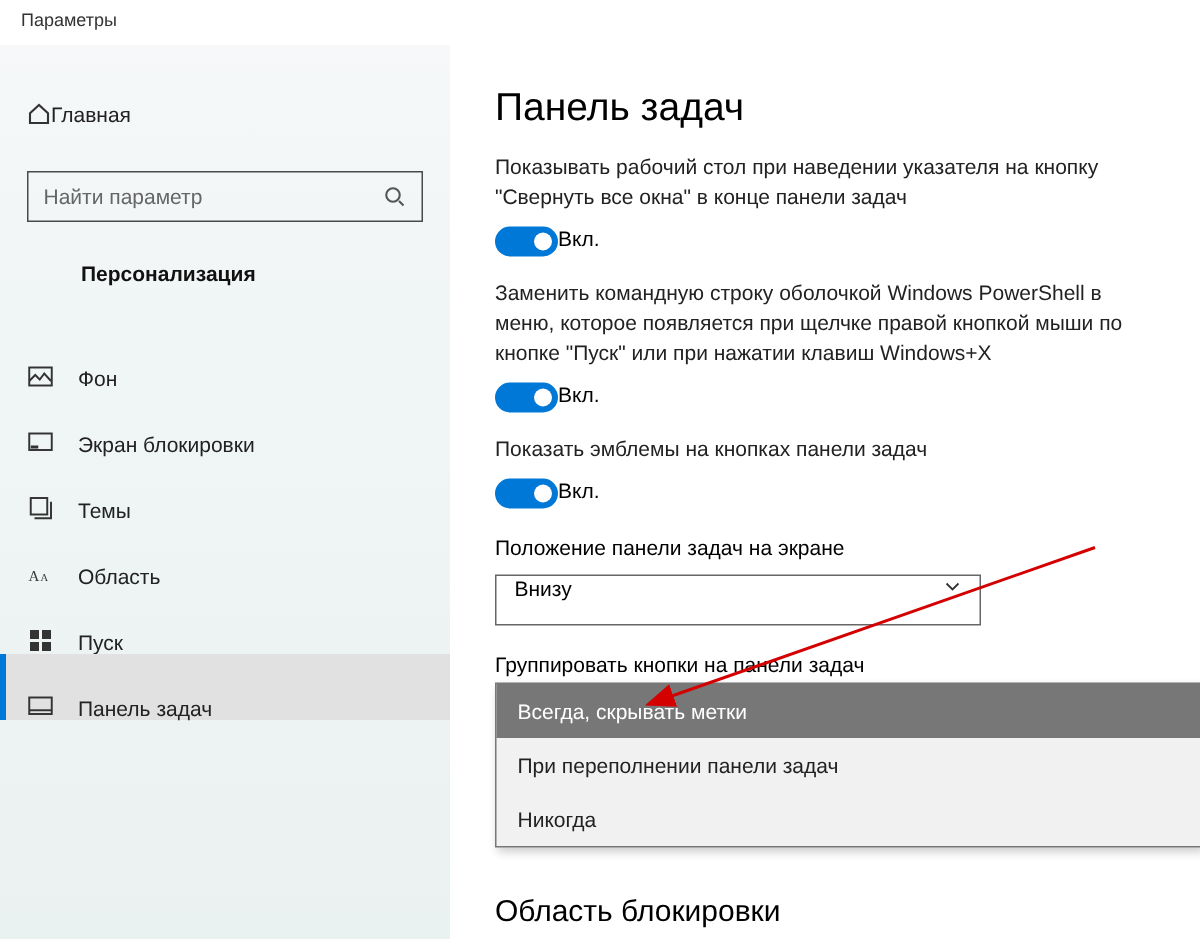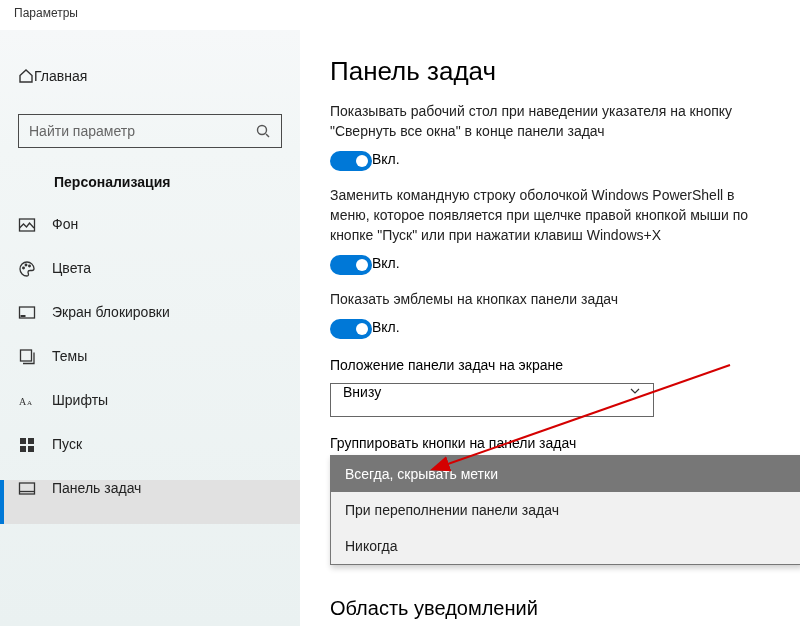--- a/index.html
+++ b/index.html
@@ -9,21 +9,21 @@
   .body { display: flex; flex: 1; min-height: 0; }
   .sidebar { width: 300px; background: linear-gradient(to bottom, #f6f8f9 0%, #f2f6f6 20%, #eaf1f1 100%); padding: 26px 18px 0 18px; display: flex; flex-direction: column; }
   .home-row { display: flex; align-items: center; font-size: 14px; color: #222; height: 40px; cursor: pointer; }
   .home-row .icon { width: 16px; height: 16px; display: inline-flex; align-items: center; justify-content: center; }
   .search { margin-top: 18px; display: flex; align-items: center; border: 1px solid #4a4a4a; height: 34px; padding: 0 10px; background: transparent; }
   .search input { flex: 1; border: none; background: transparent; font-size: 14px; outline: none; color: #555; }
   .search input::placeholder { color: #666; }
   .search .icon { width: 16px; height: 16px; }
   .section-title { margin-top: 26px; font-size: 14px; font-weight: 600; color: #111; margin-left: 36px; }
   .nav { margin-top: 26px; display: flex; flex-direction: column; margin-left: -18px; margin-right: -18px; }
-  .nav-item { display: flex; align-items: flex-start; gap: 16px; height: 44px; padding: 0 18px; font-size: 14px; color: #222; cursor: pointer; position: relative; }
+  .nav-item { display: flex; align-items: flex-end; gap: 16px; height: 44px; padding: 0 18px; font-size: 14px; color: #222; cursor: pointer; position: relative; }
   .nav-item.active { background: #e1e1e1; }
   .nav-item.active::before { content: ""; position: absolute; left: 0; top: 0; bottom: 0; width: 4px; background: #0078d7; }
   .nav-item .icon { width: 18px; height: 18px; display: inline-flex; align-items: center; justify-content: center; }
   .nav-item .icon svg { width: 18px; height: 18px; }
   .main { flex: 1; padding: 26px 0 0 30px; overflow: hidden; position: relative; }
   .page-title { font-size: 26px; font-weight: 400; }
   .setting-block { margin-top: 14px; max-width: 430px; }
   .setting-desc { font-size: 14px; line-height: 20px; color: #222; }
   .toggle-row { display: flex; gap: 0; margin-top: 10px; }
   .toggle { width: 42px; height: 20px; border-radius: 10px; background: #0078d7; position: relative; cursor: pointer; }
@@ -73,31 +73,20 @@
             <svg viewBox="0 0 18 18" fill="none" stroke="#333" stroke-width="1.3">
                 <rect x="1.5" y="3" width="15" height="12"></rect>
                 <path d="m1.5 12 4-4 3 3 3-4 4.5 5"></path>
               </svg>
           </span>
           <span>Фон</span>
         </div>
         <div class="nav-item">
           <span class="icon">
             <svg viewBox="0 0 18 18" fill="none" stroke="#333" stroke-width="1.3">
-                <path d="M9 2a7 7 0 1 0 0 14c1 0 1.5-.8 1.5-1.5S10 13 10 12c0-1 1-1.5 2-1.5h2c1.1 0 2-.9 2-2A7 7 0 0 0 9 2z"></path>
-                <circle cx="5.5" cy="8" r=".8" fill="#333"></circle>
-                <circle cx="8" cy="5" r=".8" fill="#333"></circle>
-                <circle cx="11.5" cy="6" r=".8" fill="#333"></circle>
-              </svg>
-          </span>
-          <span>Цвета</span>
-        </div>
-        <div class="nav-item">
-          <span class="icon">
-            <svg viewBox="0 0 18 18" fill="none" stroke="#333" stroke-width="1.3">
                 <rect x="1.5" y="3" width="15" height="11"></rect>
                 <rect x="2.5" y="11" width="5" height="2" fill="#333" stroke="none"></rect>
               </svg>
           </span>
           <span>Экран блокировки</span>
         </div>
         <div class="nav-item">
           <span class="icon">
             <svg viewBox="0 0 18 18" fill="none" stroke="#333" stroke-width="1.3">
                 <rect x="2.5" y="2" width="11" height="11"></rect>
@@ -106,21 +95,21 @@
           </span>
           <span>Темы</span>
         </div>
         <div class="nav-item">
           <span class="icon">
             <svg viewBox="0 0 18 18" fill="#333">
                 <text x="1" y="13" font-size="10" font-family="Segoe UI">A</text>
                 <text x="9" y="13" font-size="7" font-family="Segoe UI">A</text>
               </svg>
           </span>
-          <span>Шрифты</span>
+          <span>Область</span>
         </div>
         <div class="nav-item">
           <span class="icon">
             <svg viewBox="0 0 18 18" fill="#333">
                 <rect x="2" y="2" width="6" height="6"></rect>
                 <rect x="10" y="2" width="6" height="6"></rect>
                 <rect x="2" y="10" width="6" height="6"></rect>
                 <rect x="10" y="10" width="6" height="6"></rect>
               </svg>
           </span>
@@ -181,21 +170,21 @@
         </span>
       </div>
 
       <div class="setting-label">Группировать кнопки на панели задач</div>
       <div class="dropdown-open">
         <div class="dropdown-option highlight">Всегда, скрывать метки</div>
         <div class="dropdown-option">При переполнении панели задач</div>
         <div class="dropdown-option">Никогда</div>
       </div>
 
-      <h2 class="section-heading">Область уведомлений</h2>
+      <h2 class="section-heading">Область блокировки</h2>
 
       <svg class="arrow-svg" style="left:130px; top:330px;" width="310" height="120">
         <defs>
           <marker id="ah" markerWidth="10" markerHeight="8" refX="2" refY="4" orient="auto">
             <polygon points="0 0, 10 4, 0 8" fill="#d40000"></polygon>
           </marker>
         </defs>
         <line x1="300" y1="5" x2="15" y2="105" stroke="#d40000" stroke-width="2" marker-end="url(#ah)"></line>
       </svg>
     </main>

